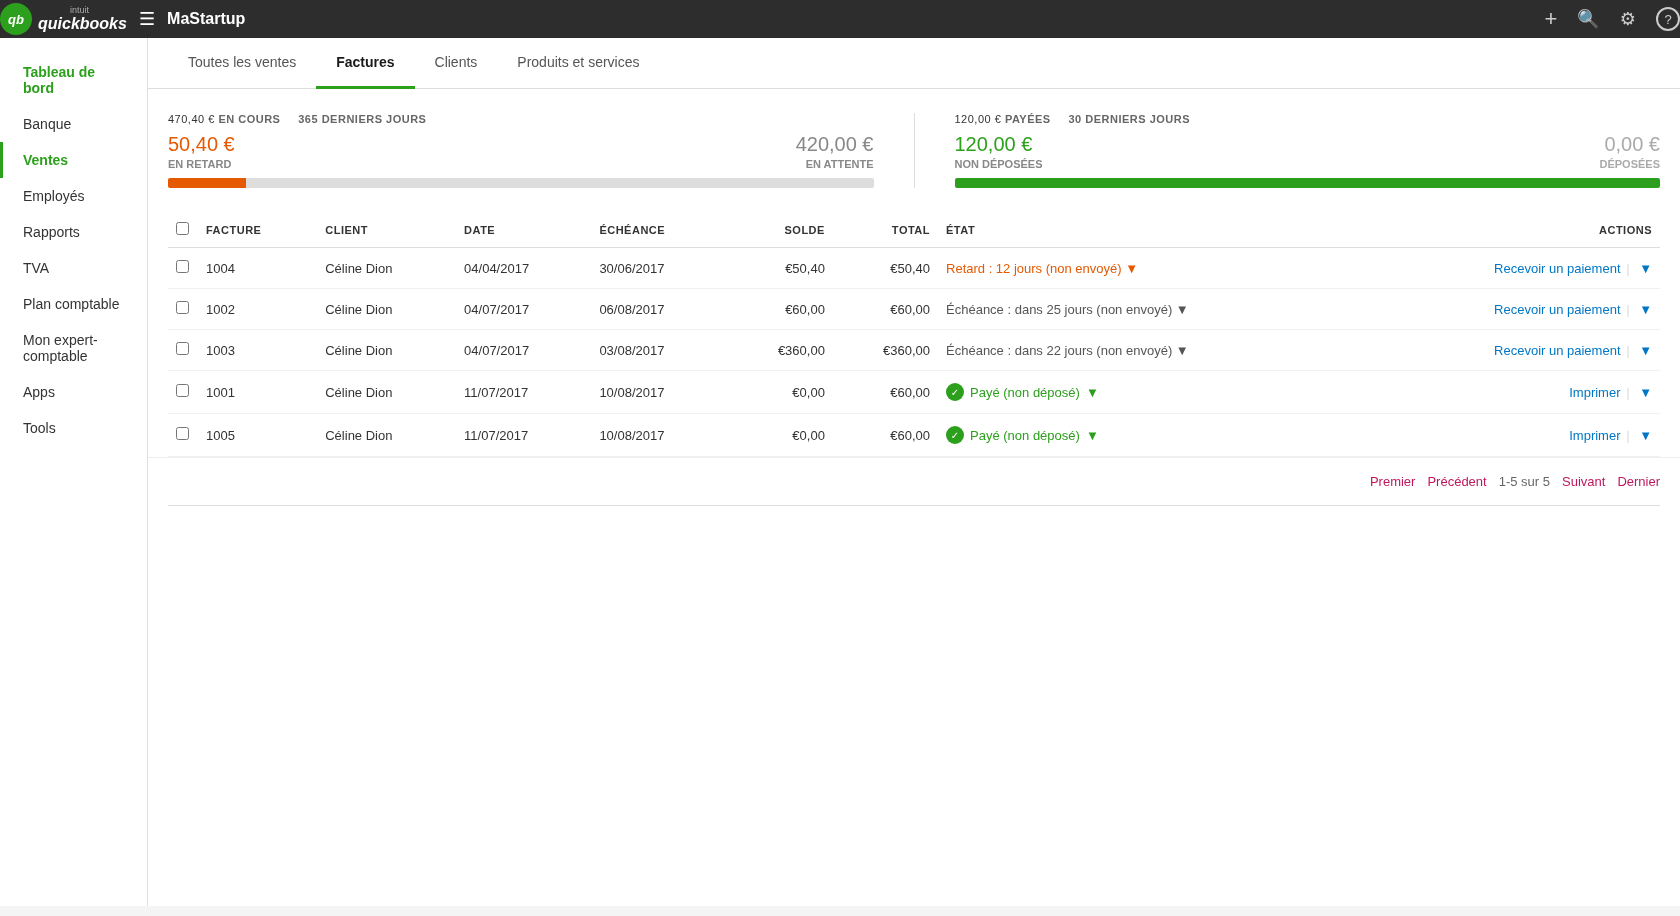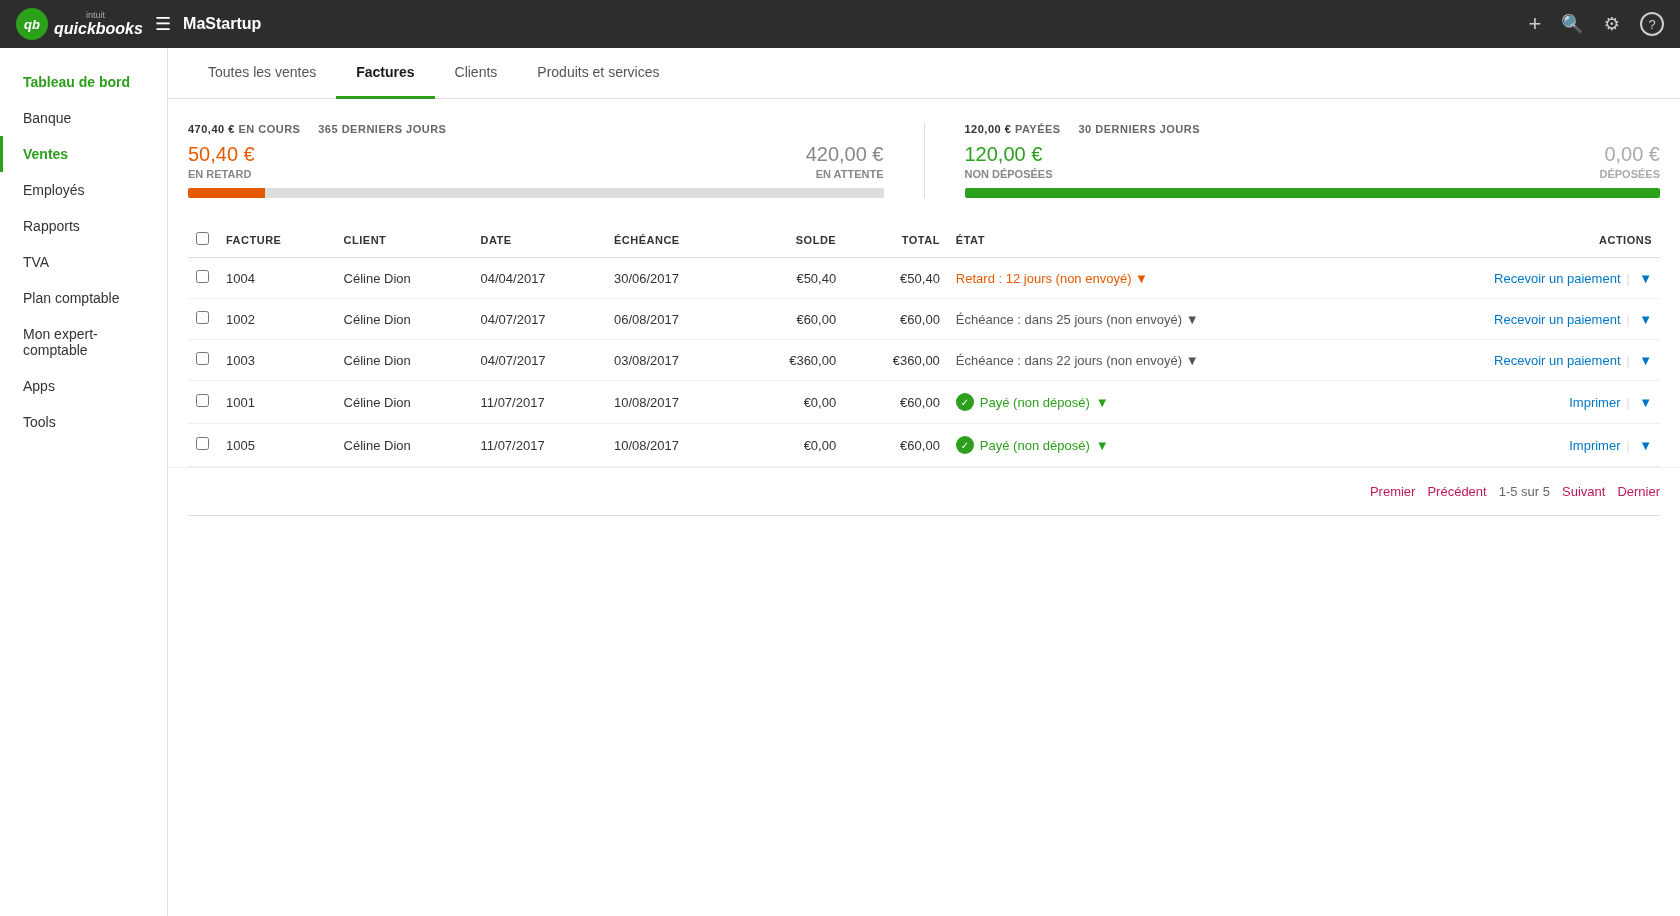--- a/index.html
+++ b/index.html
@@ -1,38 +1,38 @@
 <!DOCTYPE html>
 <html><head>
   <meta charset="utf-8">
   <style>
     * { box-sizing: border-box; margin: 0; padding: 0; }
     body { font-family: Arial, sans-serif; background: #f4f4f4; font-size: 13px; color: #333; }
 
     
     .header {
       background: #2d2d2d;
-      height: 48px;
-      display: flex;
-      align-items: center;
-      padding: 0 16px;
+      height: 38px;
+      display: flex;
+      align-items: center;
+      padding: 0 0;
       justify-content: space-between;
     }
     .header-left { display: flex; align-items: center; gap: 12px; }
     .header-title { color: white; font-size: 16px; font-weight: 600; }
     .hamburger { color: white; font-size: 18px; cursor: pointer; }
     .header-right { display: flex; align-items: center; gap: 20px; }
     .header-icon { color: #ccc; font-size: 18px; cursor: pointer; }
 
     
     .layout { display: flex; height: calc(100vh - 48px); }
 
     
     .sidebar {
-      width: 168px;
+      width: 148px;
       background: white;
       border-right: 1px solid #e0e0e0;
       padding: 16px 0;
       flex-shrink: 0;
     }
     .sidebar-item {
       padding: 10px 20px;
       cursor: pointer;
       color: #333;
       font-size: 14px;
@@ -80,21 +80,21 @@
       background: #ddd;
       margin: 0 40px;
     }
     .summary-header {
       font-size: 11px;
       color: #666;
       font-weight: 600;
       letter-spacing: 0.5px;
       margin-bottom: 8px;
     }
-    .summary-header span.amount { font-weight: 700; color: #333; }
+    .summary-header span.amount { font-weight: 400; color: #333; }
     .summary-amounts {
       display: flex;
       justify-content: space-between;
       align-items: flex-end;
       margin-bottom: 6px;
     }
     .amount-block {}
     .big-amount { font-size: 20px; font-weight: 300; }
     .big-amount.orange { color: #e55a00; }
     .big-amount.green { color: #2ca01c; }

